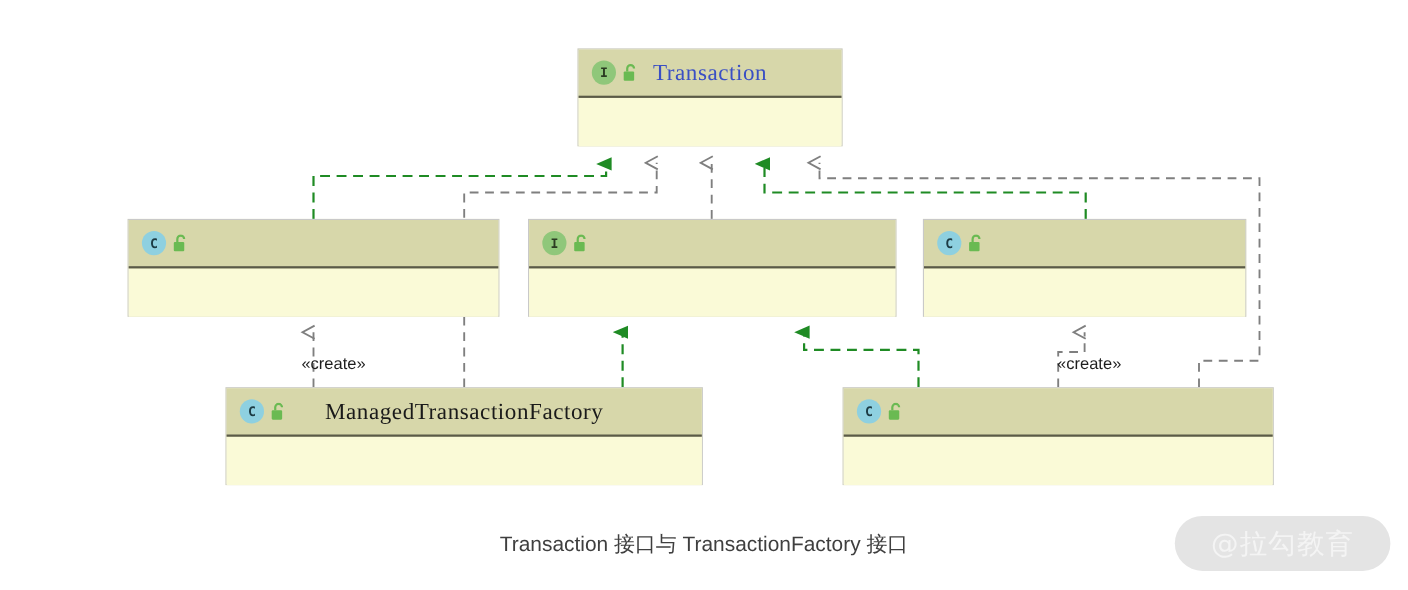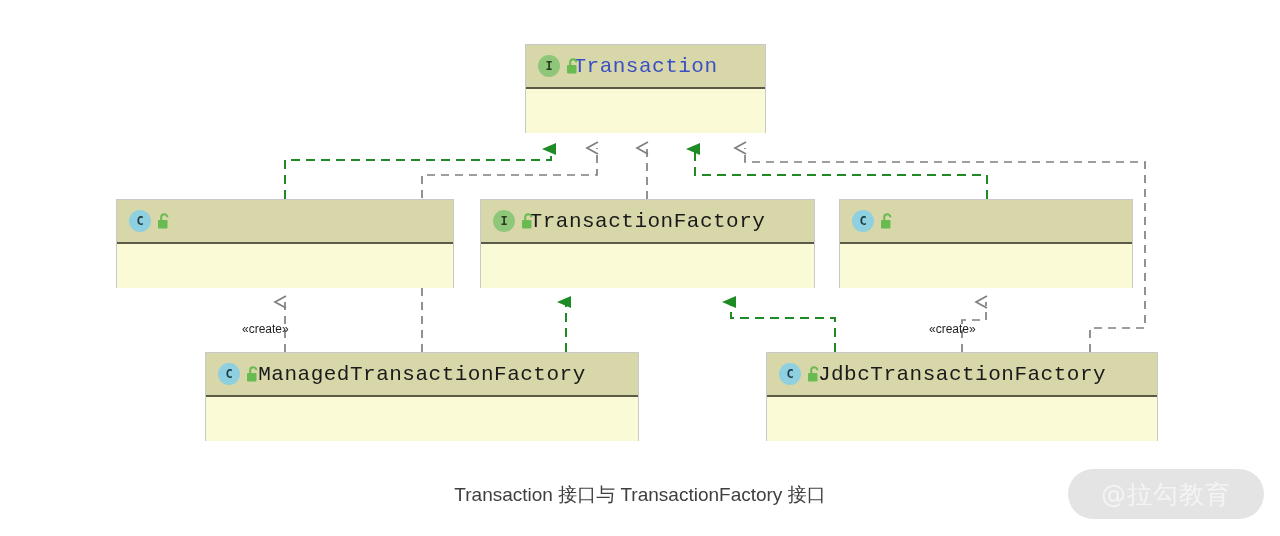--- a/index.html
+++ b/index.html
@@ -25,21 +25,21 @@
     height:44px;
     background:#d7d7aa;
     border-bottom:2px solid #5a5a47;
     display:flex;
     align-items:center;
     padding-left:12px;
     box-sizing:border-box;
   }
   .uml-body{height:44px;background:#fafad7;}
   .uml-title{
-    font-family:Liberation Mono, monospace;
+    font-family:Liberation Serif, serif;
     font-size:21px;
     letter-spacing:0.5px;
     color:#1a1a1a;
     white-space:nowrap;
     position:absolute;
     left:0;right:0;
     text-align:center;
     pointer-events:none;
   }
   .uml-title.blue{color:#3a4fc4;}
@@ -79,24 +79,25 @@
     display:flex;align-items:center;justify-content:center;
     color:#f4f4f4;
     font-size:25px;
     letter-spacing:1px;
     font-family:"DejaVu Sans",sans-serif;
   }
 
   
   .edge-label{
     position:absolute;
-    font-size:12px;
+    font-size:15px;
     color:#1d1d1d;
     font-family:"Liberation Sans",sans-serif;
     white-space:nowrap;
+    margin-left:32px;
   }
 
   svg#edges{position:absolute;left:0;top:0;width:1280px;height:536px;pointer-events:none;}
 </style>
 </head>
 <body>
 
 <div id="diagram">
 
   <svg id="edges" viewBox="0 0 1280 536" xmlns="http://www.w3.org/2000/svg">
@@ -157,21 +158,20 @@
 
   <div class="uml-box" style="left:480px;top:199px;width:335px;height:89px;">
     <div class="uml-head">
       <span class="st-icon iface">I</span>
       <span class="lock-icon">
         <svg width="15" height="17" viewBox="0 0 15 17">
           <path d="M4.2,7 L4.2,4.3 A3.1,3.1 0 0 1 10.4,4.3" fill="none" stroke="#6aba52" stroke-width="2"></path>
           <rect x="1" y="7" width="9.5" height="8.5" rx="1" fill="#6aba52"></rect>
         </svg>
       </span>
-      <span class="uml-title">TransactionFactory</span>
     </div>
     <div class="uml-body"></div>
   </div>
 
   <div class="uml-box" style="left:839px;top:199px;width:294px;height:89px;">
     <div class="uml-head">
       <span class="st-icon cls">C</span>
       <span class="lock-icon">
         <svg width="15" height="17" viewBox="0 0 15 17">
           <path d="M4.2,7 L4.2,4.3 A3.1,3.1 0 0 1 10.4,4.3" fill="none" stroke="#6aba52" stroke-width="2"></path>
@@ -198,21 +198,20 @@
 
   <div class="uml-box" style="left:766px;top:352px;width:392px;height:89px;">
     <div class="uml-head">
       <span class="st-icon cls">C</span>
       <span class="lock-icon">
         <svg width="15" height="17" viewBox="0 0 15 17">
           <path d="M4.2,7 L4.2,4.3 A3.1,3.1 0 0 1 10.4,4.3" fill="none" stroke="#6aba52" stroke-width="2"></path>
           <rect x="1" y="7" width="9.5" height="8.5" rx="1" fill="#6aba52"></rect>
         </svg>
       </span>
-      <span class="uml-title">JdbcTransactionFactory</span>
     </div>
     <div class="uml-body"></div>
   </div>
 
   <div class="edge-label" style="left:242px;top:322px;">«create»</div>
   <div class="edge-label" style="left:929px;top:322px;">«create»</div>
 
   <div id="caption">Transaction 接口与 TransactionFactory 接口</div>
 
   <div id="watermark">@拉勾教育</div>

